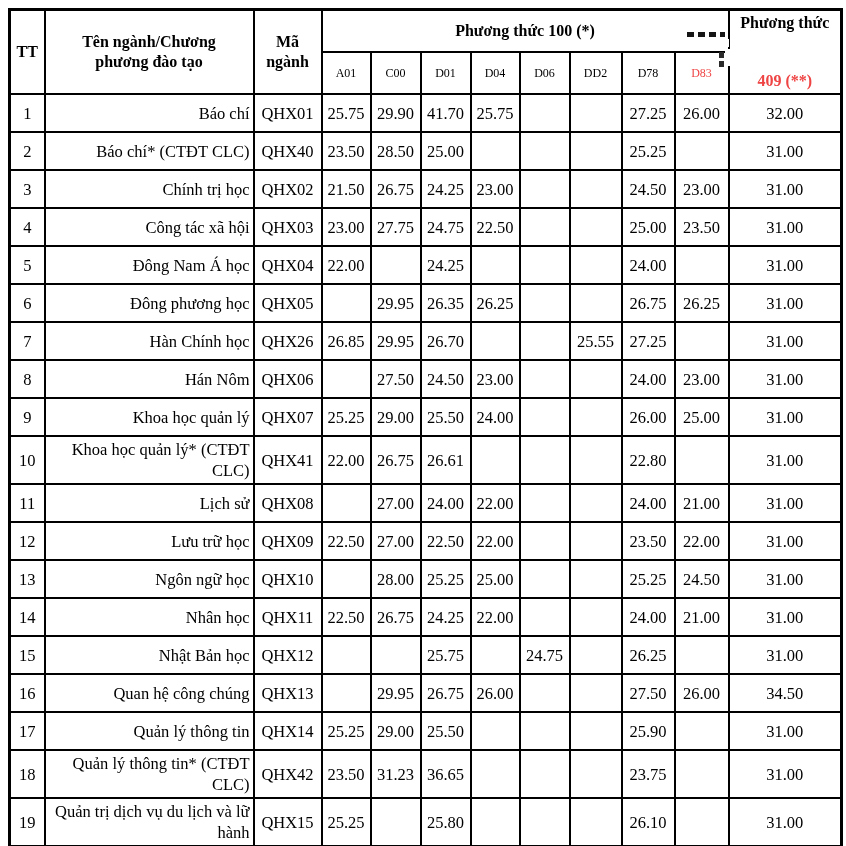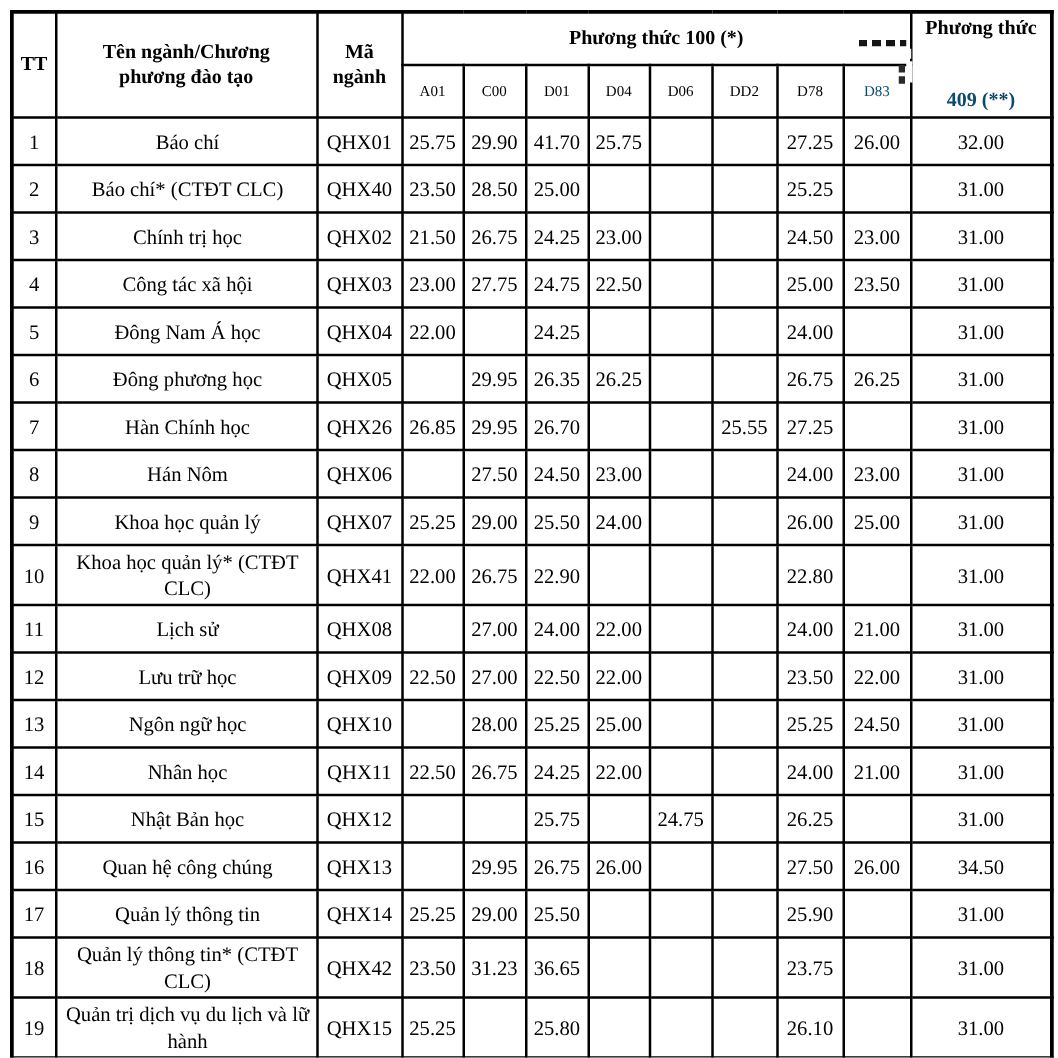--- a/index.html
+++ b/index.html
@@ -37,26 +37,26 @@
   }
   #score-table td {
     font-size: 16.5px;
     text-align: center;
     vertical-align: middle;
     height: 32px;
     line-height: 21px;
     padding: 2px 1px;
   }
   #score-table td.name {
-    text-align: center;
+    text-align: right;
     padding-left: 5px;
     padding-right: 3px;
   }
   .hdr-line { display: block; }
-  .faded { color: #0c4a6e; margin-top: 38px; }
+  .faded { color: #ef4444; margin-top: 38px; }
   
   .wm-blob {
     position: absolute; left: 672px; top: 39px;
     width: 57px; height: 8px; background: #ffffff; z-index: 3;
   }
   .wm-dashes {
     position: absolute; left: 687px; top: 32px;
     width: 38px; height: 5px; z-index: 4;
     background: repeating-linear-gradient(90deg, #151515 0 7px, transparent 7px 11px);
   }
@@ -240,21 +240,21 @@
     <td>26.00</td>
     <td>25.00</td>
     <td>31.00</td>
   </tr>
       <tr>
     <td>10</td>
     <td class="name">Khoa học quản lý* (CTĐT CLC)</td>
     <td>QHX41</td>
     <td>22.00</td>
     <td>26.75</td>
-    <td>22.90</td>
+    <td>26.61</td>
     <td></td>
     <td></td>
     <td></td>
     <td>22.80</td>
     <td></td>
     <td>31.00</td>
   </tr>
       <tr>
     <td>11</td>
     <td class="name">Lịch sử</td>

